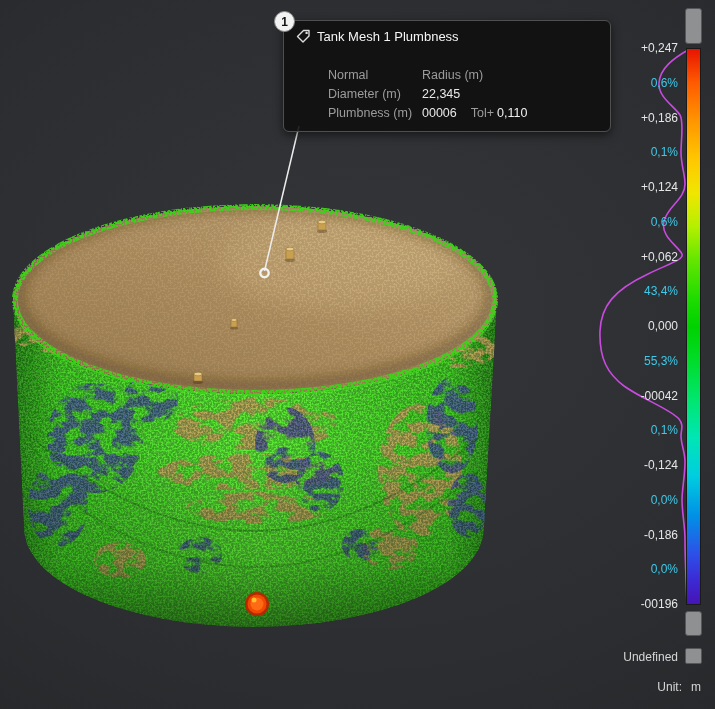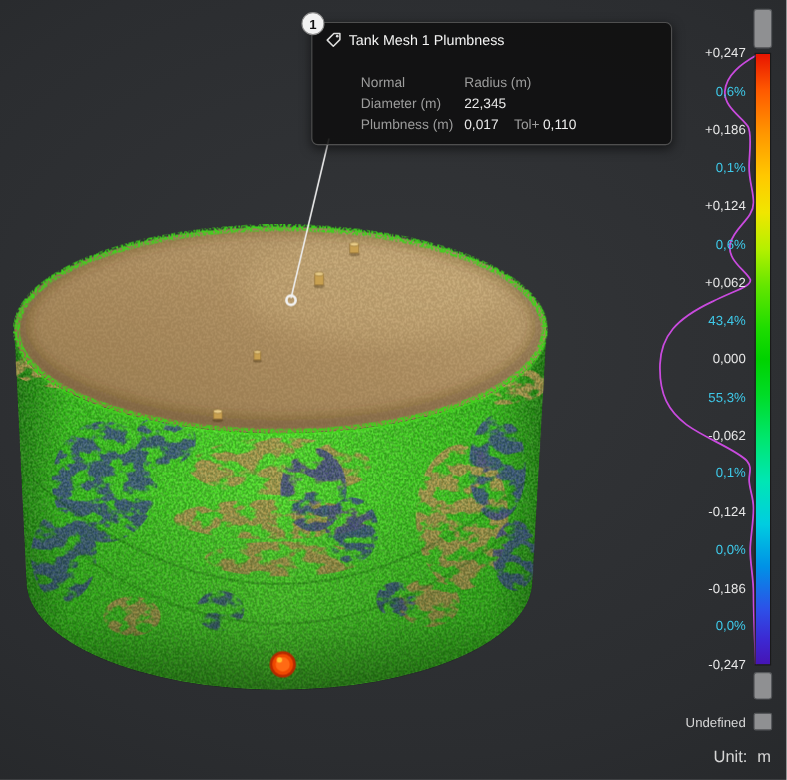--- a/index.html
+++ b/index.html
@@ -49,21 +49,21 @@
   .cb-cap.bottom{top:611px;height:25px;}
   .cb-labels{
     position:absolute;top:42px;right:37px;height:568px;z-index:12;
     display:flex;flex-direction:column;justify-content:space-between;align-items:flex-end;
   }
   .cb-labels div{height:12px;line-height:12px;font-size:12px;white-space:nowrap;}
   .tick{color:#e6e6e6;}
   .pct{color:#3ec9e9;}
   .undef-swatch{position:absolute;left:685px;top:648px;width:17px;height:16px;background:#8f9092;border:1px solid #55575a;border-radius:2px;box-sizing:border-box;z-index:10;}
   .undef-label{position:absolute;right:37px;top:650px;font-size:12px;color:#d6d6d6;z-index:12;text-align:right;}
-  .unit-line{position:absolute;right:14px;top:680px;font-size:15px;color:#d6d6d6;z-index:12;}
+  .unit-line{position:absolute;right:14px;top:680px;font-size:12px;color:#d6d6d6;z-index:12;}
   .unit-line .uv{margin-left:9px;}
 </style>
 </head>
 <body>
 
 <svg class="scene" width="715" height="709" viewBox="0 0 715 709">
   <defs>
     <linearGradient id="bodyGrad" x1="0" y1="0" x2="1" y2="0">
       <stop offset="0" stop-color="#1d7a10"></stop>
       <stop offset="0.10" stop-color="#38c41c"></stop>
@@ -233,47 +233,47 @@
   <div class="c-grid">
     <div class="lab">Normal</div>
 
     <div class="lab">Radius (m)</div>
 
     <div class="lab">Diameter (m)</div>
     <div>22,345</div>
 
     <div class="lab">Plumbness (m)</div>
     <div>
-      <span>0,017</span><span class="k tolgap">Tol+</span><span class="v">0,110</span>
+      <span>00006</span><span class="k tolgap">Tol+</span><span class="v">0,110</span>
     </div>
   </div>
 </div>
 
 <div class="cb-cap top"></div>
 <div class="cb-bar"></div>
 <div class="cb-cap bottom"></div>
 
 <div class="cb-labels">
   <div class="tick">+0,247</div>
   <div class="pct">0,6%</div>
   <div class="tick">+0,186</div>
   <div class="pct">0,1%</div>
   <div class="tick">+0,124</div>
   <div class="pct">0,6%</div>
   <div class="tick">+0,062</div>
   <div class="pct">43,4%</div>
   <div class="tick">0,000</div>
   <div class="pct">55,3%</div>
-  <div class="tick">-0,062</div>
+  <div class="tick">-00042</div>
   <div class="pct">0,1%</div>
   <div class="tick">-0,124</div>
   <div class="pct">0,0%</div>
   <div class="tick">-0,186</div>
   <div class="pct">0,0%</div>
-  <div class="tick">-0,247</div>
+  <div class="tick">-00196</div>
 </div>
 
 <div class="undef-label">Undefined</div>
 <div class="undef-swatch"></div>
 
 <div class="unit-line">
   <span>Unit:</span><span class="uv">m</span>
 </div>
 
 </body></html>

